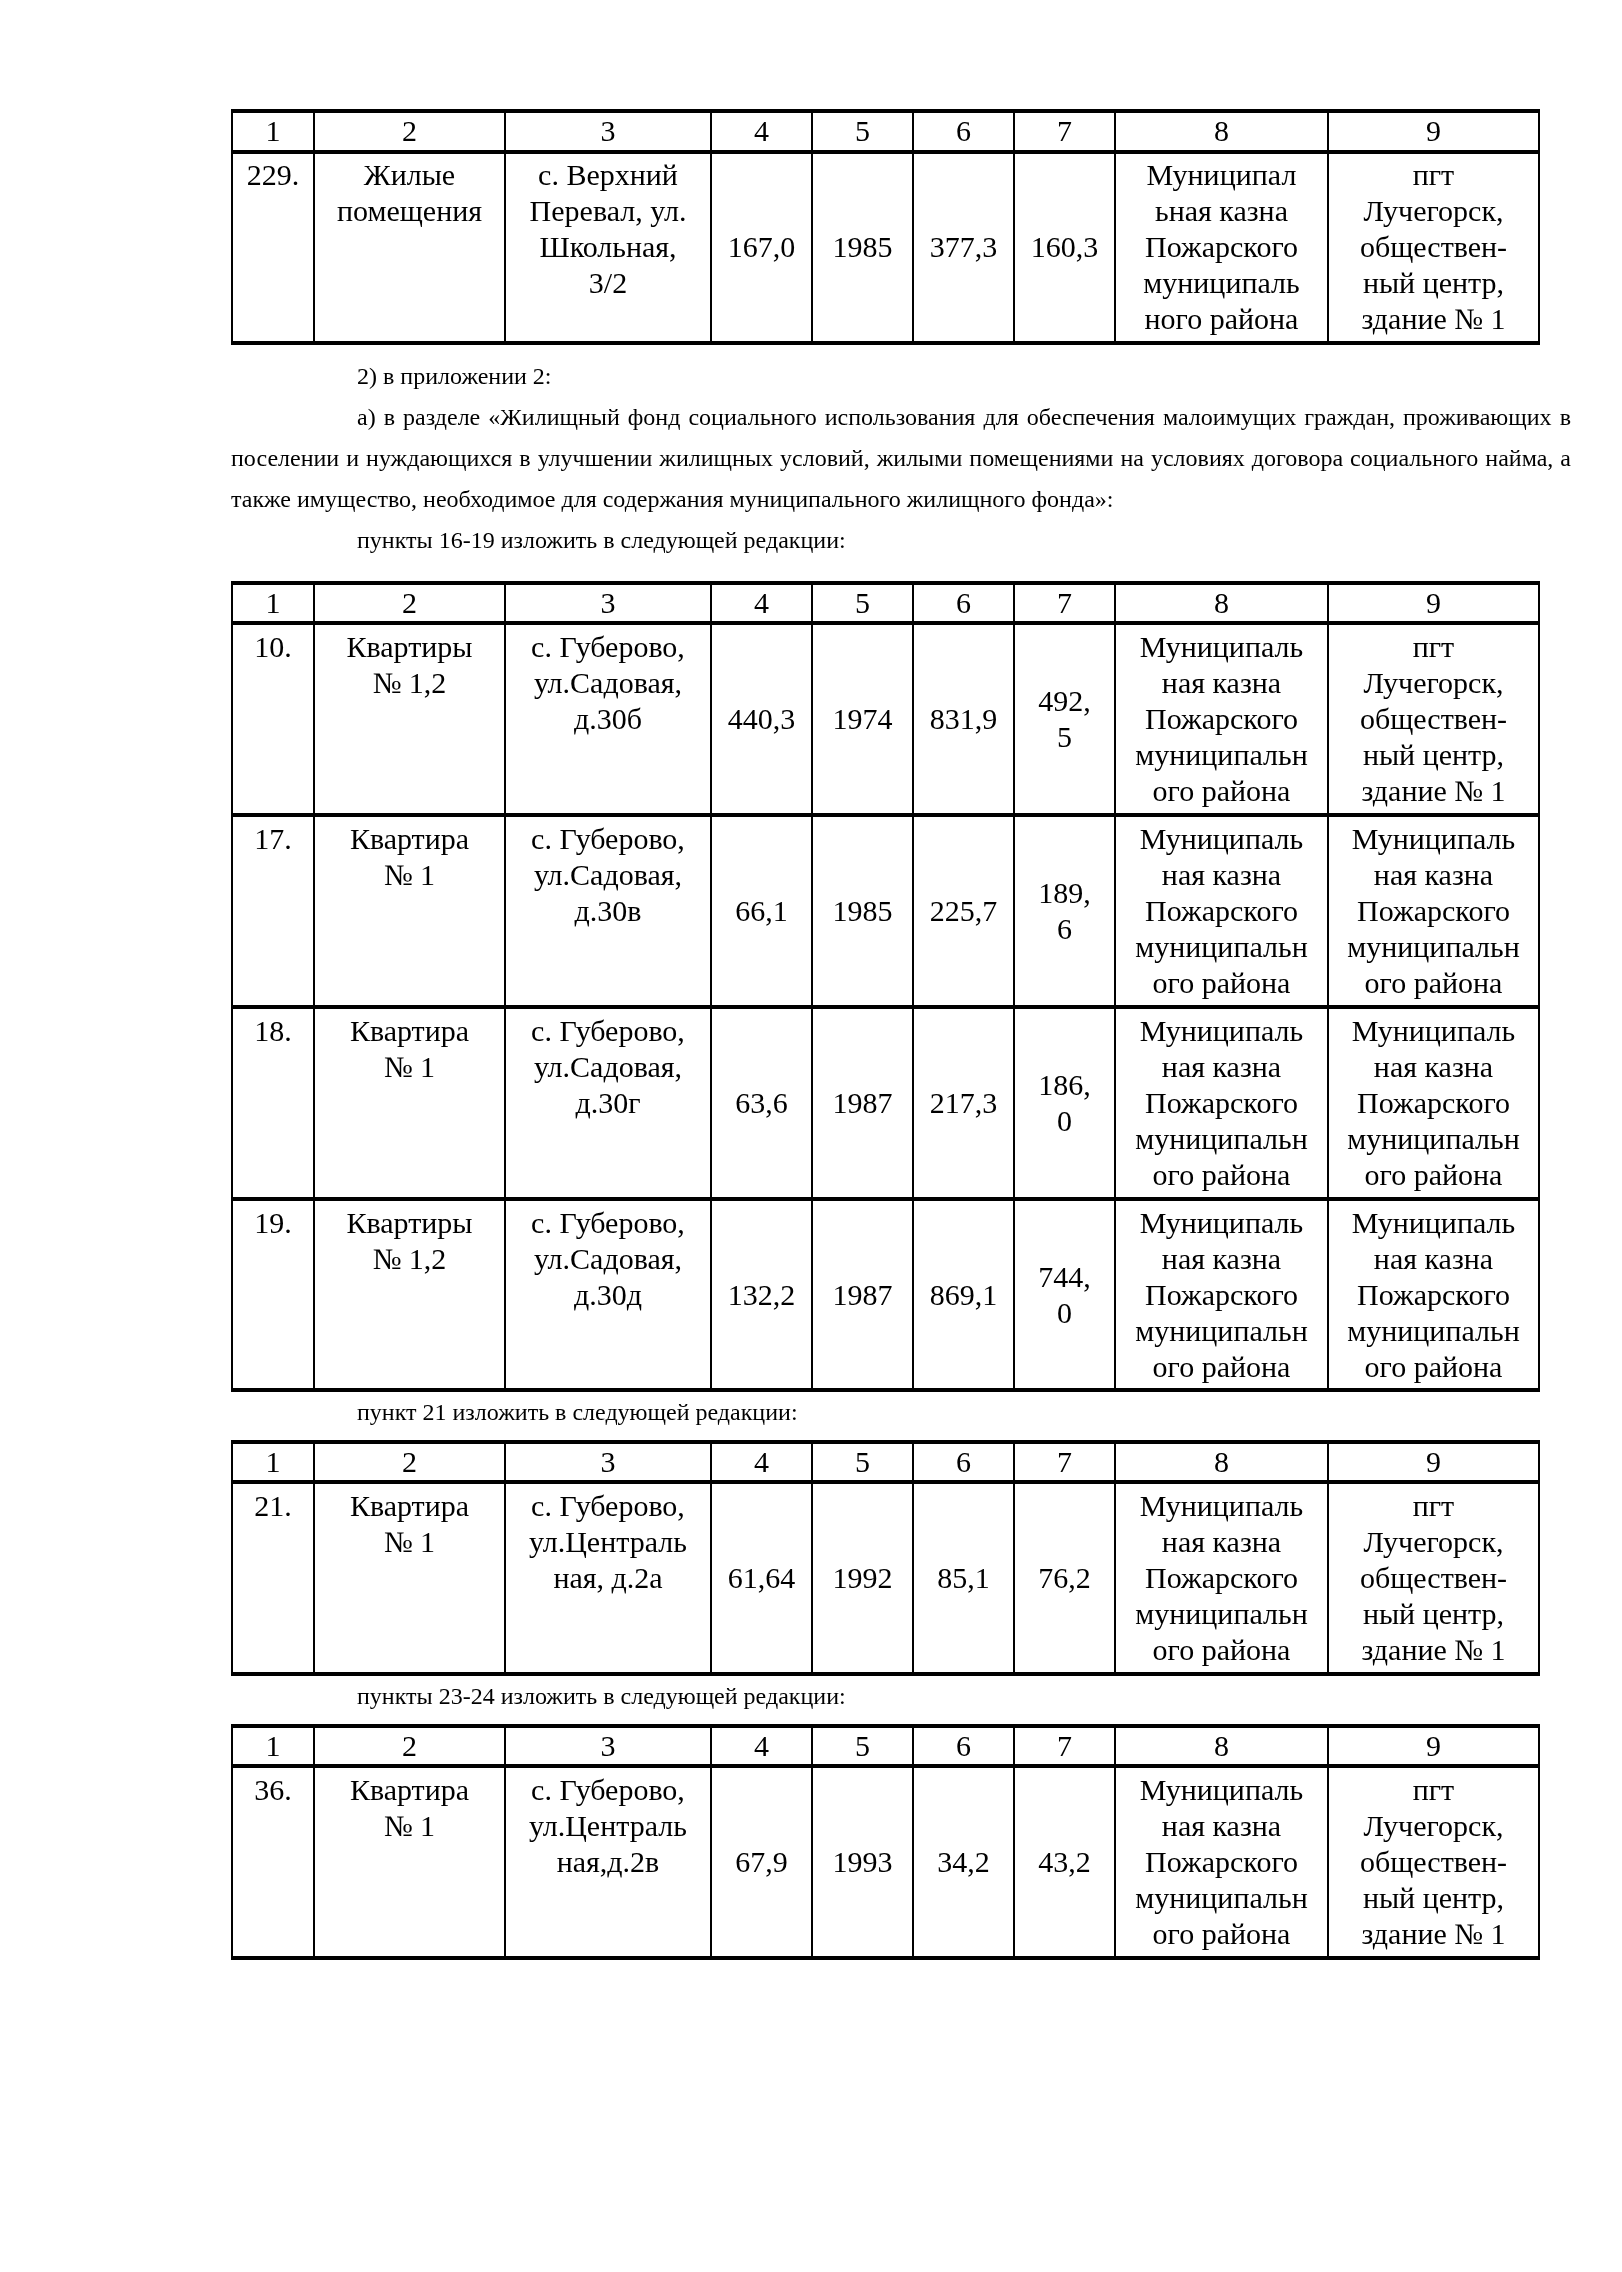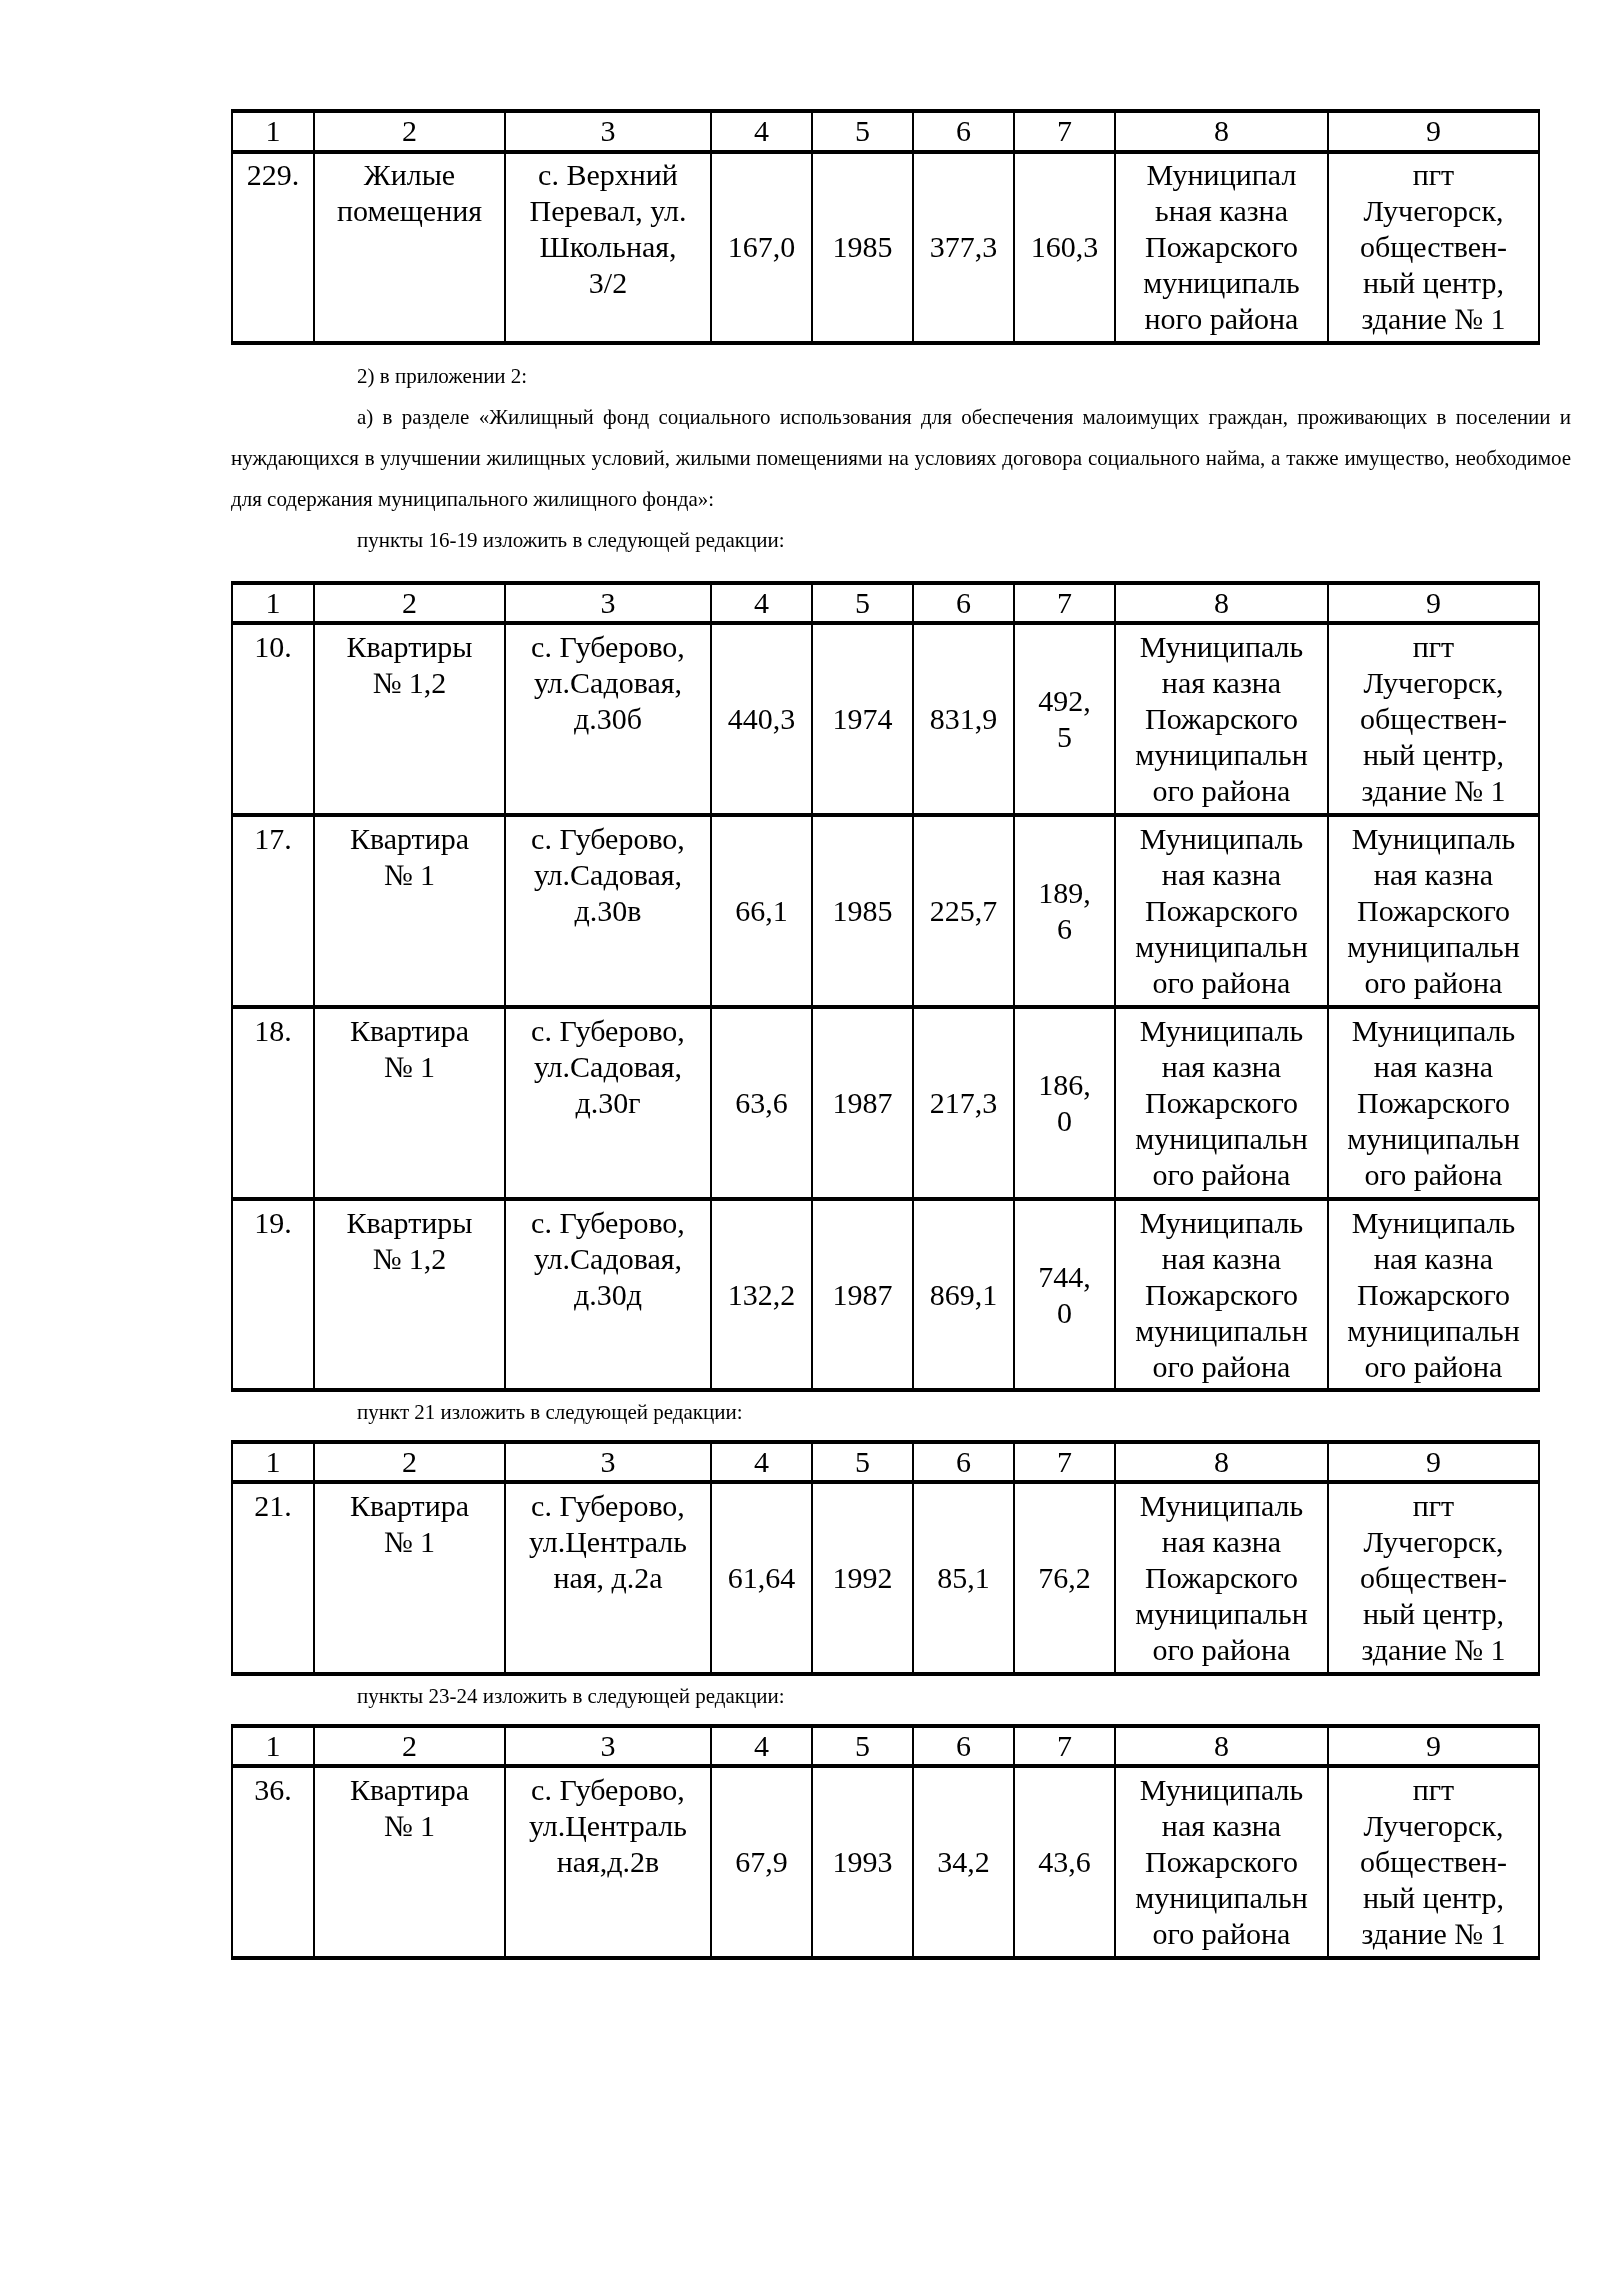--- a/index.html
+++ b/index.html
@@ -34,21 +34,21 @@
     padding: 1.3px 0;
   }
   .doc-table td {
     font-size: 30px;
     line-height: 36px;
     padding: 3.9px 2.6px;
     vertical-align: top;
   }
   .doc-table td.mid { vertical-align: middle; }
   .para {
-    font-size: 21px;
+    font-size: 24px;
     line-height: 41px;
     margin: 0;
     text-align: justify;
     text-indent: 126px;
     width: 1340px;
   }
   .para--plain { text-align: left; }
   .m-after-t229 { margin-top: 10.3px; }
   .m-before-table { margin-bottom: 20px; }
   .m-section { margin-bottom: 6.5px; }
@@ -313,21 +313,21 @@
     <tr>
       <td>36.</td>
       <td>Квартира
 № 1</td>
       <td>с. Губерово,
 ул.Централь
 ная,д.2в</td>
       <td class="mid">67,9</td>
       <td class="mid">1993</td>
       <td class="mid">34,2</td>
-      <td class="mid">43,6</td>
+      <td class="mid">43,2</td>
       <td>Муниципаль
 ная казна
 Пожарского
 муниципальн
 ого района</td>
       <td>пгт
 Лучегорск,
 обществен-
 ный центр,
 здание № 1</td>

